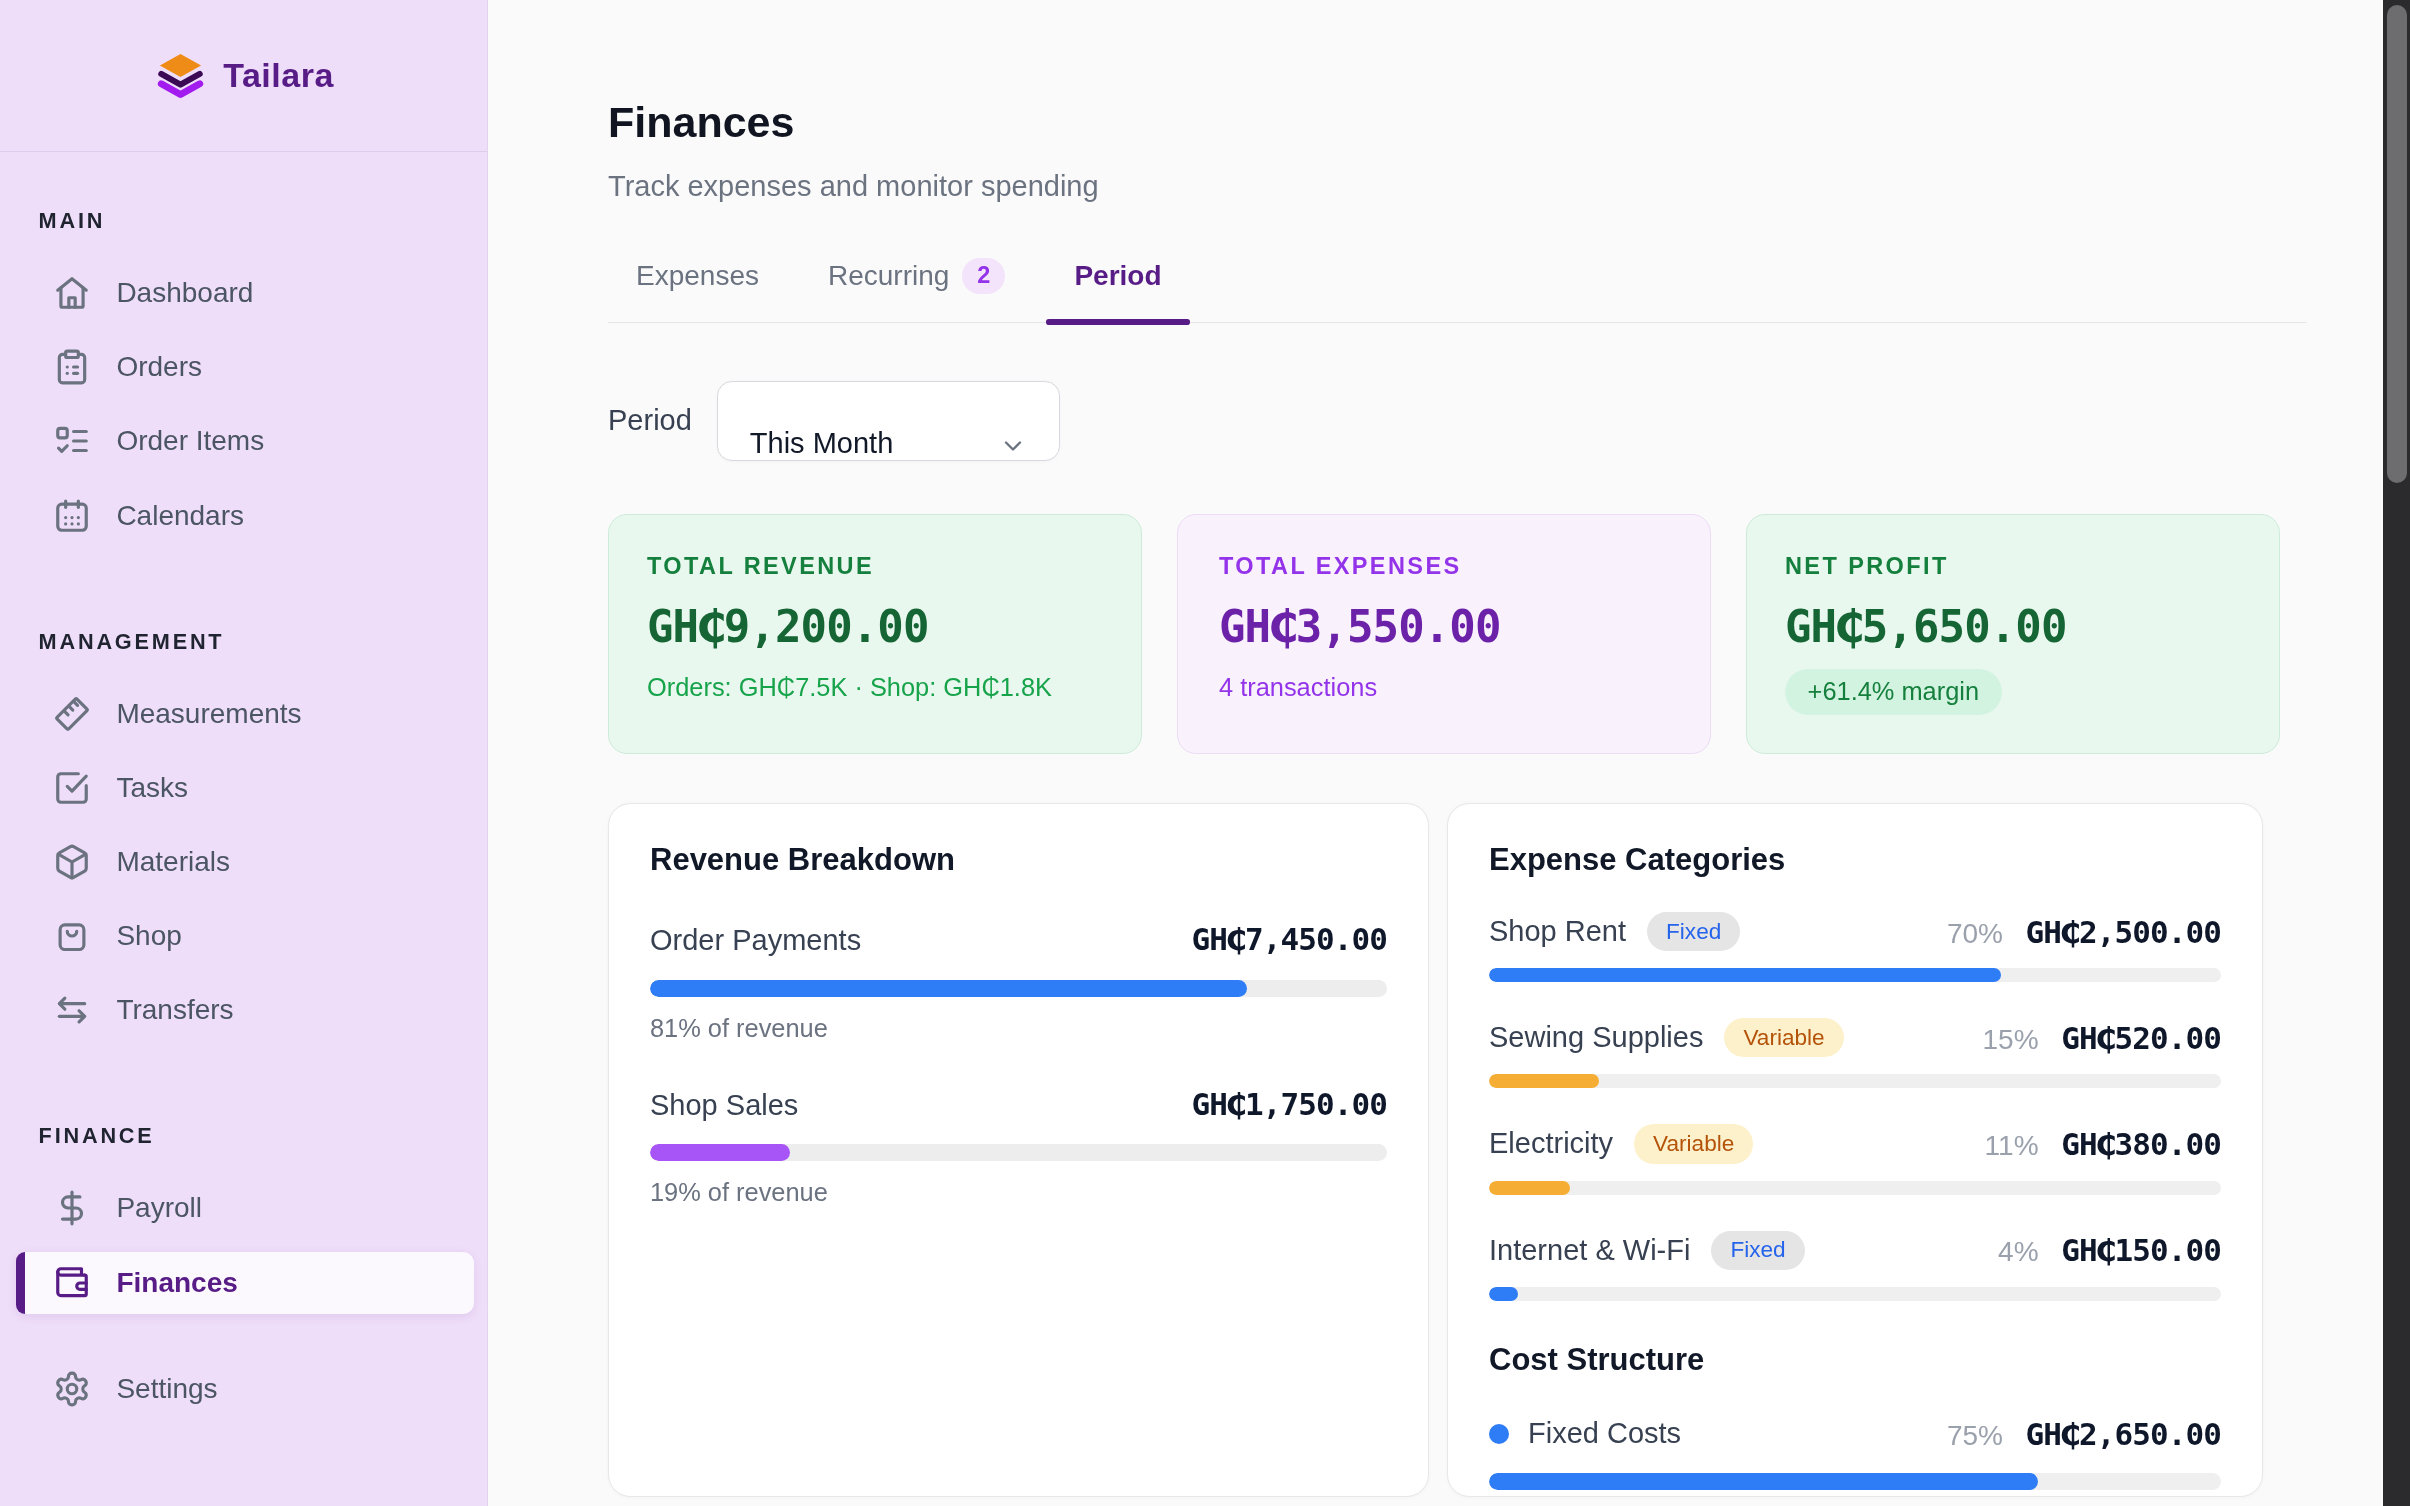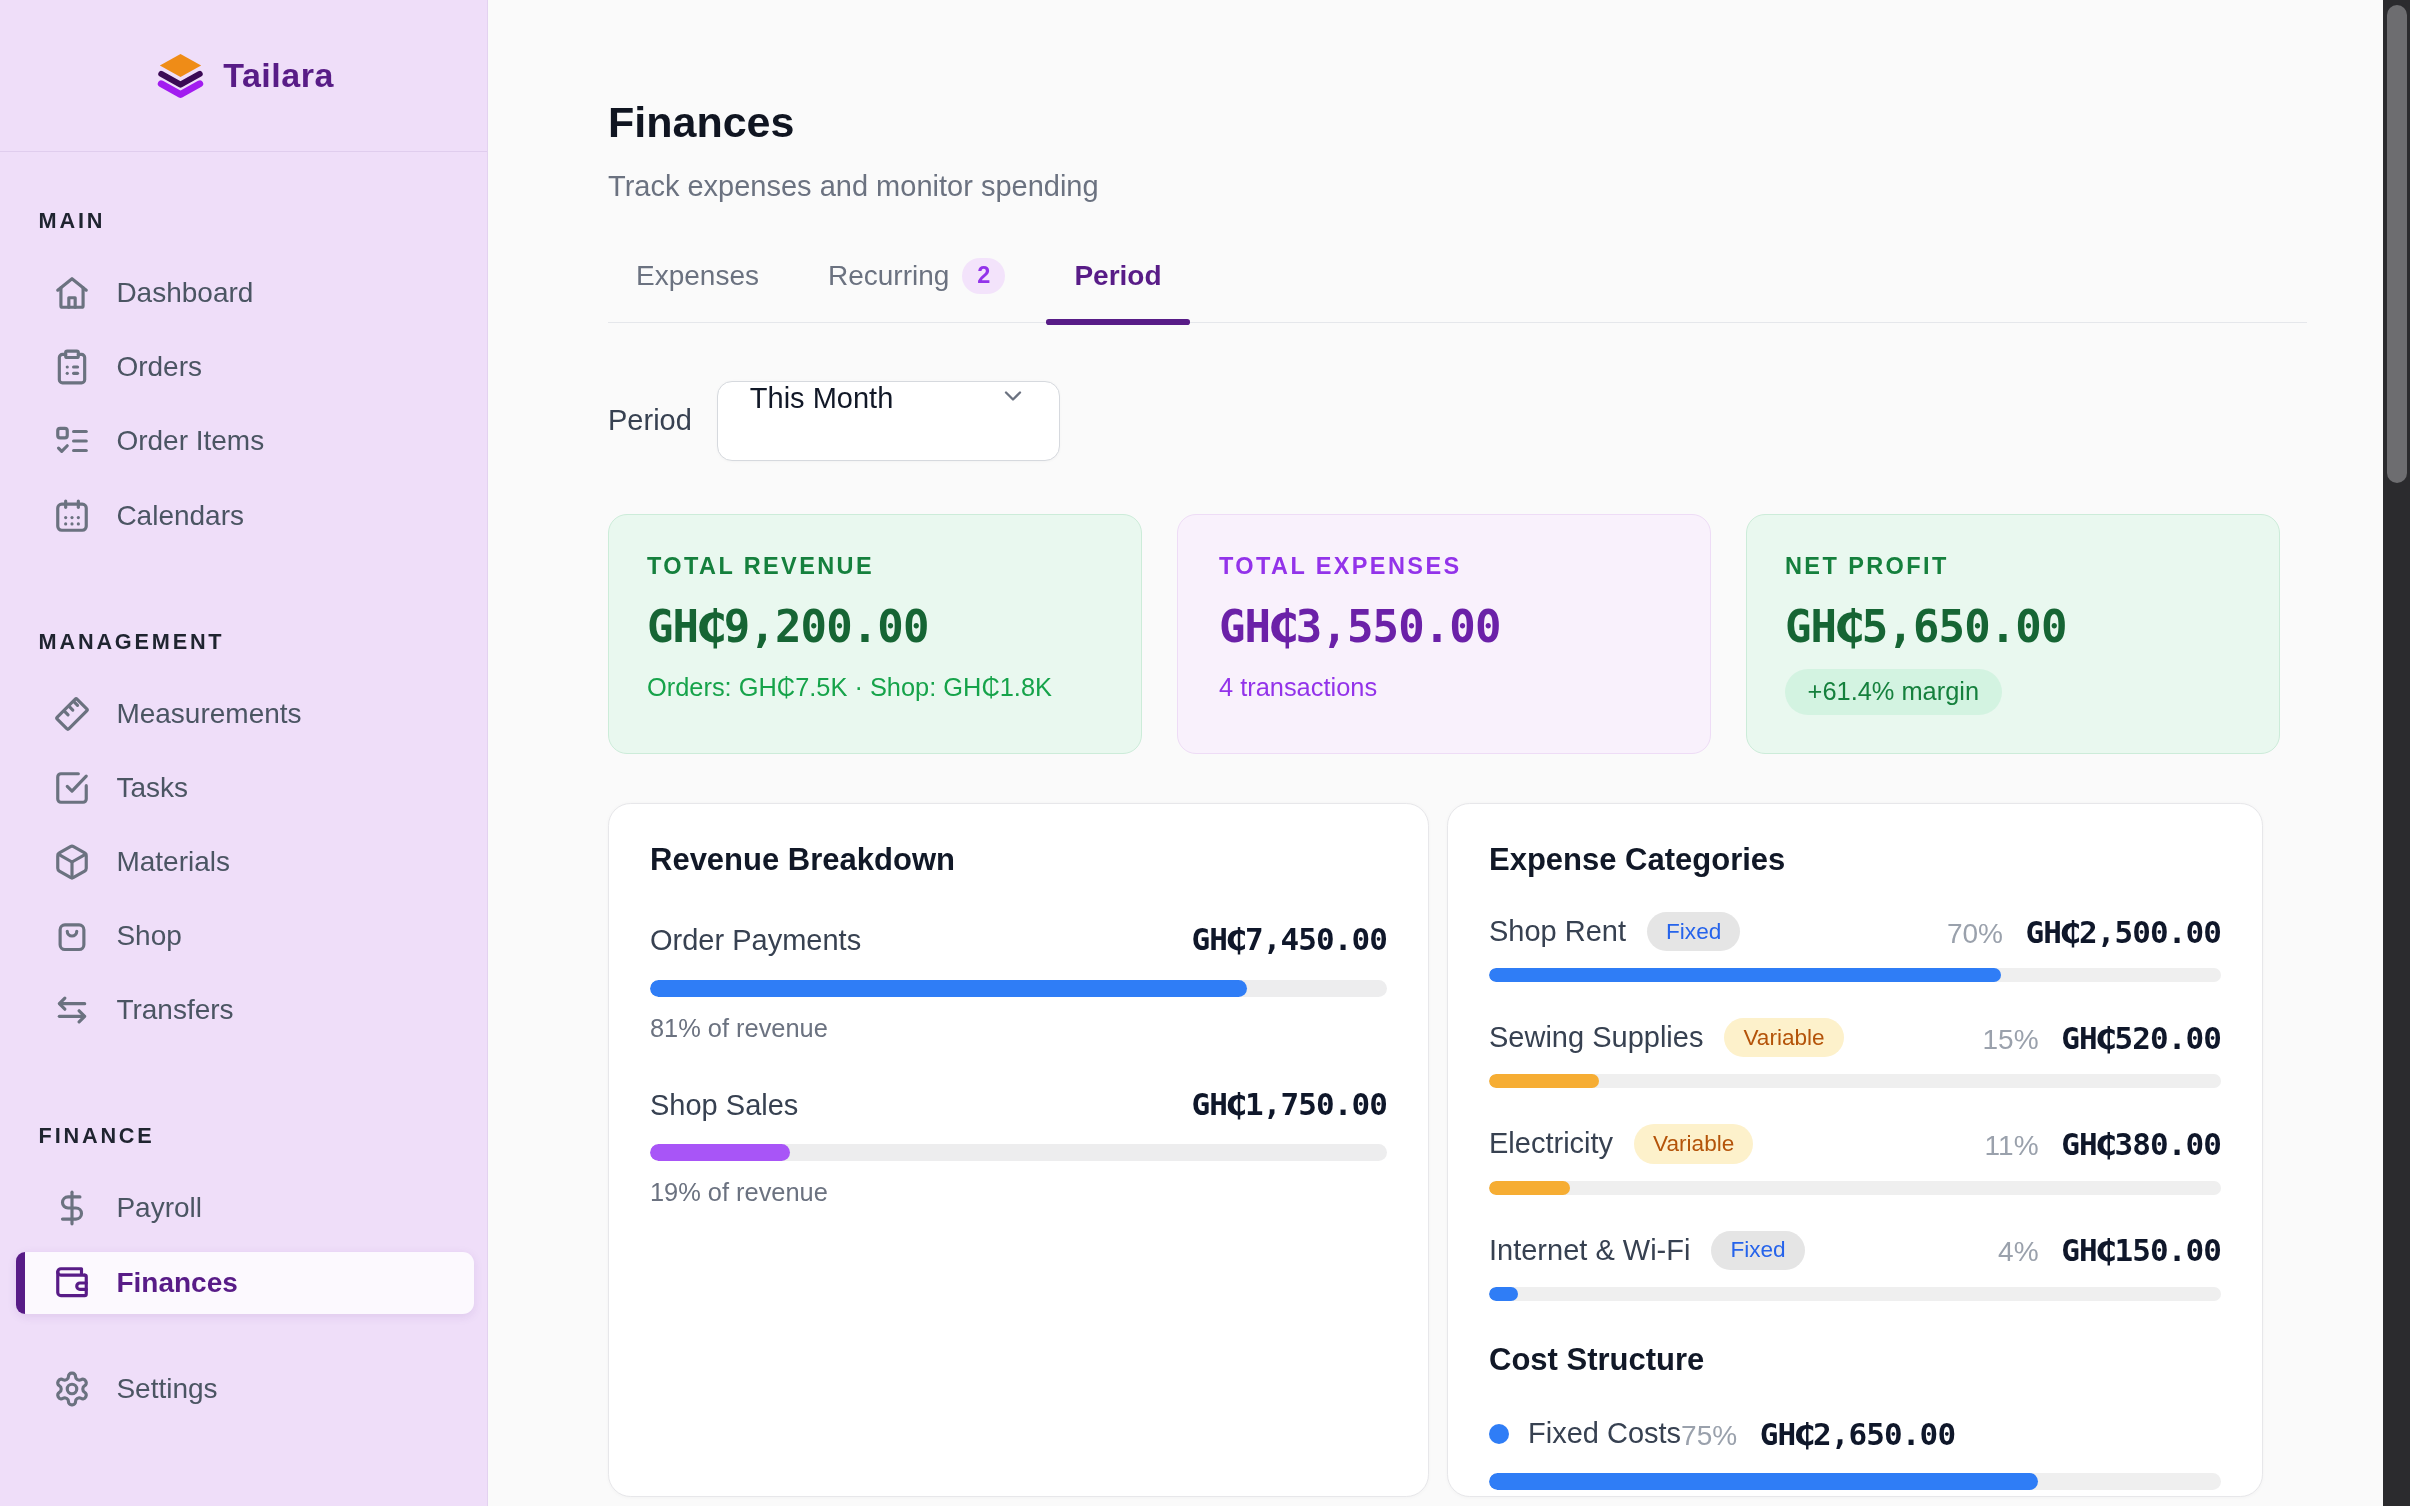--- a/index.html
+++ b/index.html
@@ -28,21 +28,21 @@
   .page-subtitle { margin-top:22.6px; font-size:29px; color:#6b7280; }
 
   .tabs { margin-top:55px; display:flex; gap:13px; border-bottom:0.9px solid #e5e7eb; }
   .tab { display:flex; align-items:center; gap:13px; padding:0 28px 28px 28px; font-size:28px; color:#6b7280; font-weight:500; cursor:pointer; position:relative; }
   .tab.active { color:#581c87; font-weight:700; }
   .tab.active::after { content:""; position:absolute; left:0; right:0; bottom:-2.8px; height:5.6px; background:#581c87; border-radius:2.8px; }
   .tab-badge { background:#f3e3fb; color:#9333ea; font-size:23.5px; font-weight:600; border-radius:941px; padding:4.7px 15px; }
 
   .period-row { margin-top:58px; display:flex; align-items:center; gap:25px; }
   .period-label { font-size:29px; color:#374151; }
-  .period-select { width:343px; height:80px; background:#fff; border:0.9px solid #d6d9de; border-radius:15px; display:flex; align-items:flex-start; justify-content:space-between; padding:0 32px; font-size:29px; color:#111827; cursor:pointer; box-shadow:0 0.9px 2.8px rgba(0,0,0,.03); }
+  .period-select { width:343px; height:80px; background:#fff; border:0.9px solid #d6d9de; border-radius:15px; display:flex; align-items:flex-end; justify-content:space-between; padding:0 32px; font-size:29px; color:#111827; cursor:pointer; box-shadow:0 0.9px 2.8px rgba(0,0,0,.03); }
   .period-select svg { width:28px; height:28px; stroke:#6b7280; }
 
   
   .stats { margin-top:53px; display:flex; gap:35px; }
   .stat-card { width:534px; border-radius:19px; padding:38px 38px; }
   .stat-card.mint { background:#e9f8ef; border:0.9px solid #ccecd9; }
   .stat-card.lav { background:#f9f1fc; border:0.9px solid #eedcf6;padding-left:41px; }
   .stat-label { font-size:23.5px; font-weight:600; letter-spacing:2.4px; }
   .stat-amount { margin-top:21px; font-family:"DejaVu Sans Mono","DejaVu Sans",monospace; font-size:44px; font-weight:700; letter-spacing:-0.9px; }
   .stat-sub { margin-top:21px; font-size:25.4px; }
@@ -76,21 +76,21 @@
   .chip { font-size:22.6px; border-radius:941px; padding:6.6px 19px; font-weight:500; }
   .chip.fixed { background:#e5e5e5; color:#2563eb; }
   .chip.variable { background:#fdf1cb; color:#b45309; }
   .exp-right { display:flex; align-items:baseline; gap:22.6px; }
   .pct { font-size:28px; color:#9aa1ac; }
   .exp-track { margin-top:17px; height:14px; background:#efefef; border-radius:7.5px; overflow:hidden; }
   .exp-track .fill { height:100%; border-radius:7.5px; }
 
   .cost-title { margin-top:41px; font-size:31px; font-weight:700; }
   .cost-row { margin-top:38px; }
-  .cost-head { display:flex; align-items:center; }
+  .cost-head { display:flex; justify-content:space-between; align-items:center; }
   .cost-left { display:flex; align-items:center; gap:19px; }
   .dot { width:20px; height:20px; border-radius:50%; }
   .cost-track { margin-top:21px; height:17px; background:#efefef; border-radius:8.5px; overflow:hidden; }
   .cost-track .fill { height:100%; border-radius:8.5px; }
 
   
   .scrollbar { position:absolute; top:0; right:0; width:28px; height:1507px; background:#2b2b2e; }
   .scroll-thumb { position:absolute; top:4.7px; left:3.8px; width:20px; height:478px; background:#6d6d70; border-radius:10.4px; }
 
   svg.icon { fill:none; stroke-width:2; stroke-linecap:round; stroke-linejoin:round; }

